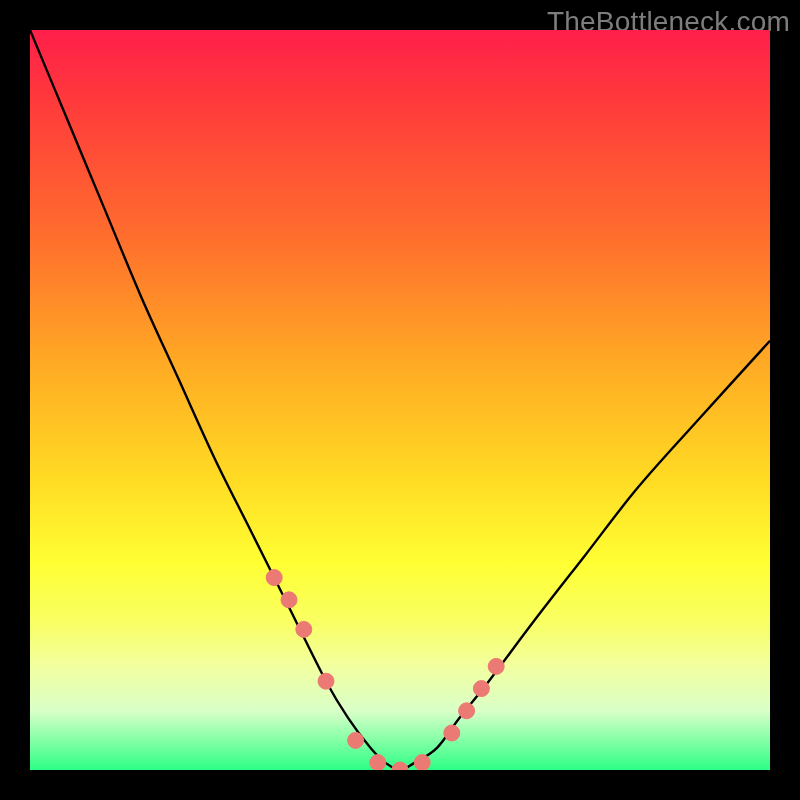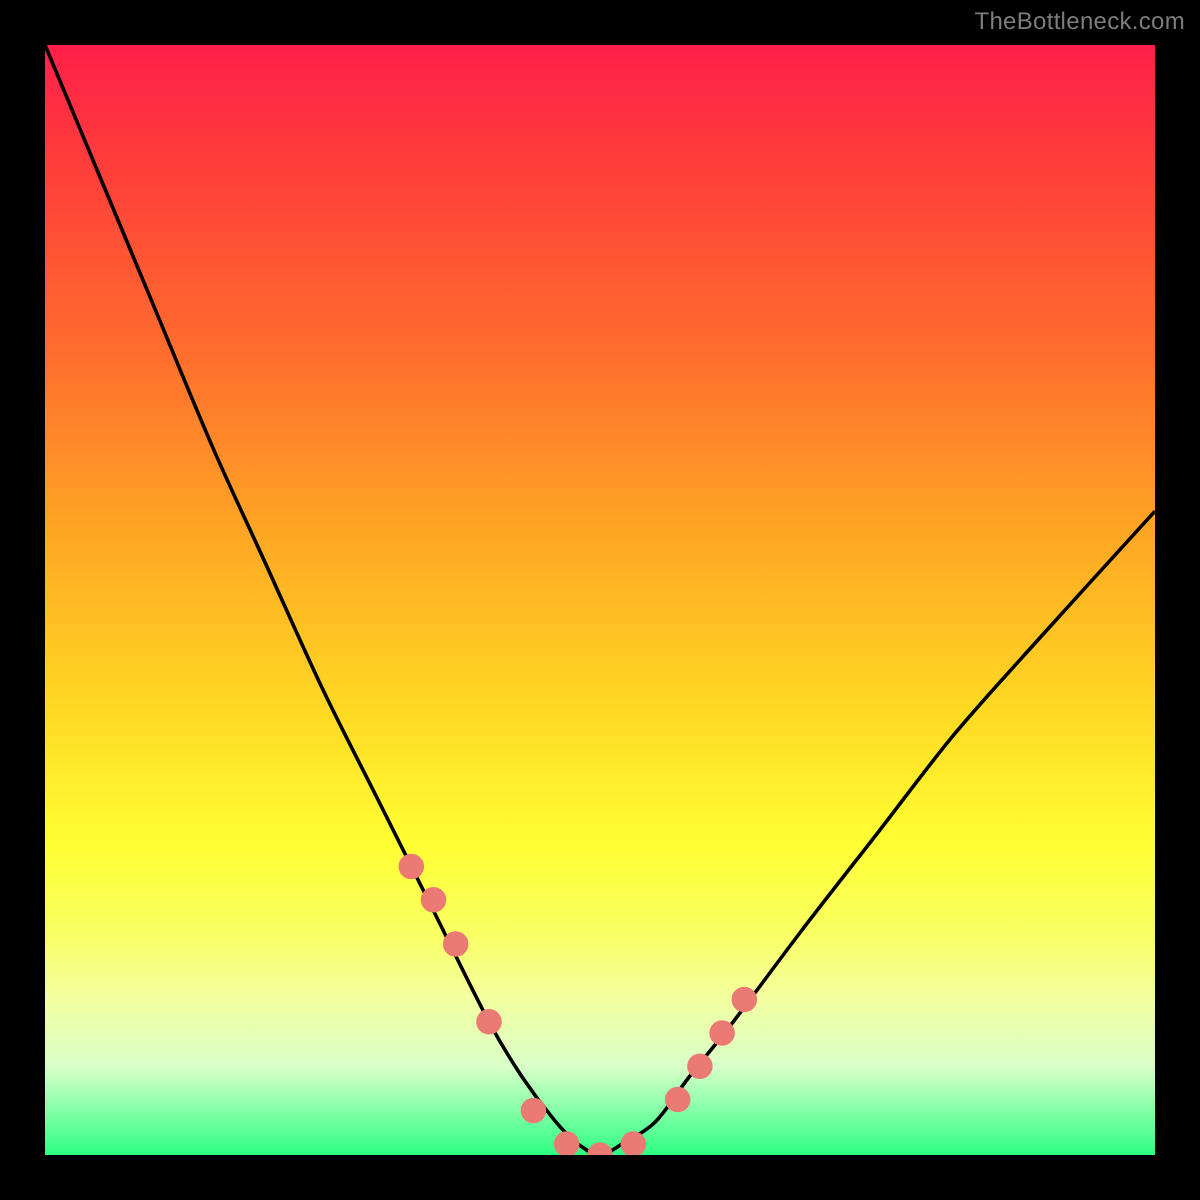--- a/index.html
+++ b/index.html
@@ -42,21 +42,21 @@
     left: 0;
     top: 0;
     width: 740px;
     height: 740px;
   }
   .watermark {
     position: absolute;
     top: 6px;
     right: 10px;
     color: #7d7d7d;
-    font-size: 16px;
+    font-size: 28px;
     letter-spacing: 0.2px;
     font-weight: 500;
   }
 </style>
 </head>
 <body>
 
 <div class="frame">
   <div class="watermark">TheBottleneck.com</div>
 

